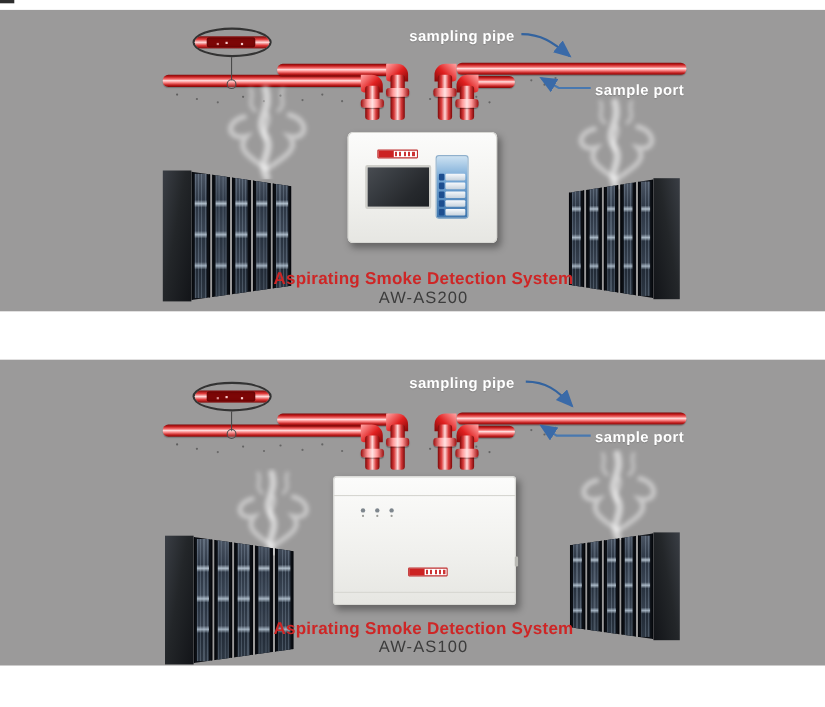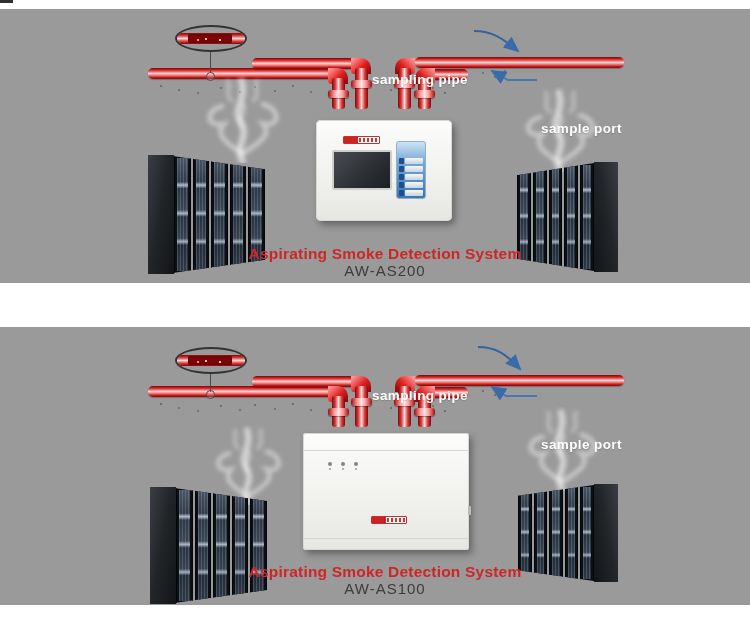--- a/index.html
+++ b/index.html
@@ -35,21 +35,21 @@
   .mag-port{position:absolute;left:11px;right:13px;top:7px;height:9px;border-radius:2px;
     background:#7c0606;box-shadow:inset 0 0 2px #400202;}
   .mag-speck{position:absolute;left:28px;top:11px;width:2px;height:2px;background:#f5caca;
     box-shadow:14px 1px 0 #f5caca,-8px 1px 0 #d89090;}
   .mag-stem{position:absolute;left:210px;top:43px;width:1px;height:21px;background:#4a4a4a;}
   .mag-ring{position:absolute;left:206px;top:63px;width:7px;height:7px;border:1.5px solid #4a4a4a;
     border-radius:50%;background:rgba(255,255,255,.18);}
 
   
   .diagram-label{position:absolute;color:#ffffff;font-weight:bold;font-size:13.5px;
-    letter-spacing:.4px;white-space:nowrap;text-shadow:0 1px 1px rgba(0,0,0,.15);margin-top:47px;}
+    letter-spacing:.4px;white-space:nowrap;text-shadow:0 1px 1px rgba(0,0,0,.15);}
   .overlay{position:absolute;left:0;top:0;pointer-events:none;}
 
   
   .rack{position:absolute;}
   .rack-side{position:absolute;top:0;height:100%;}
   .rack.left .rack-side{left:0;width:26px;background:linear-gradient(100deg,#3a3e45 0%,#232629 45%,#121418 100%);}
   .rack.right .rack-side{right:0;width:24px;background:linear-gradient(80deg,#121418 0%,#232629 55%,#3a3e45 100%);}
   .bays{position:absolute;top:0;height:100%;display:flex;gap:2px;}
   .rack.left .bays{left:26px;right:0;clip-path:polygon(0 1%,100% 12%,100% 88%,0 99%);}
   .rack.right .bays{left:0;right:24px;clip-path:polygon(0 12%,100% 1%,100% 99%,0 88%);}

